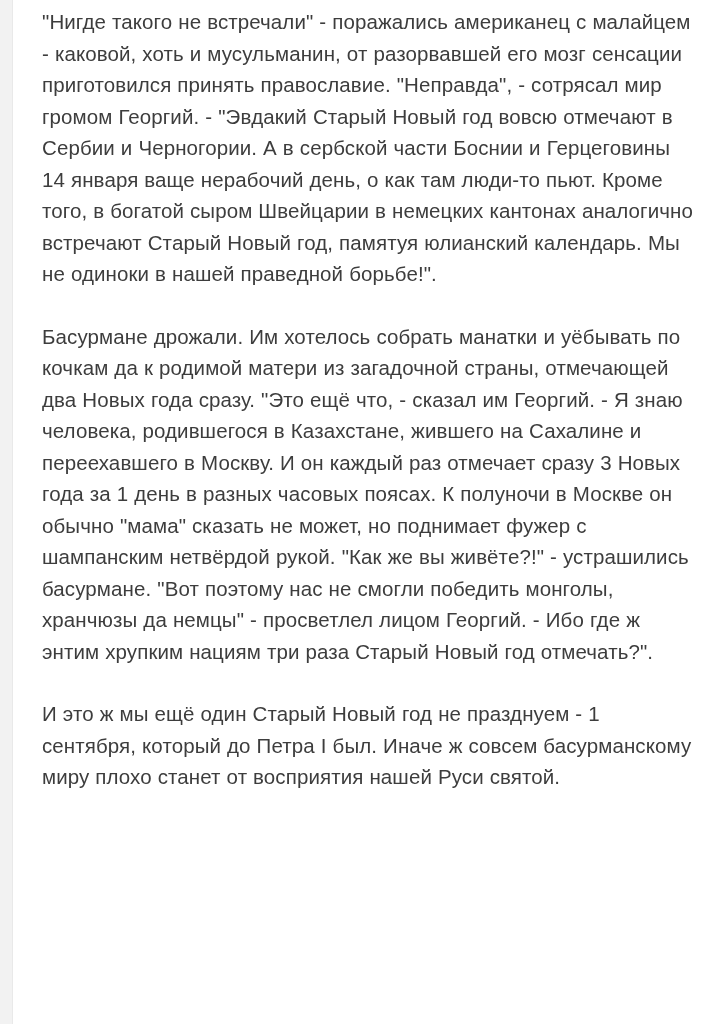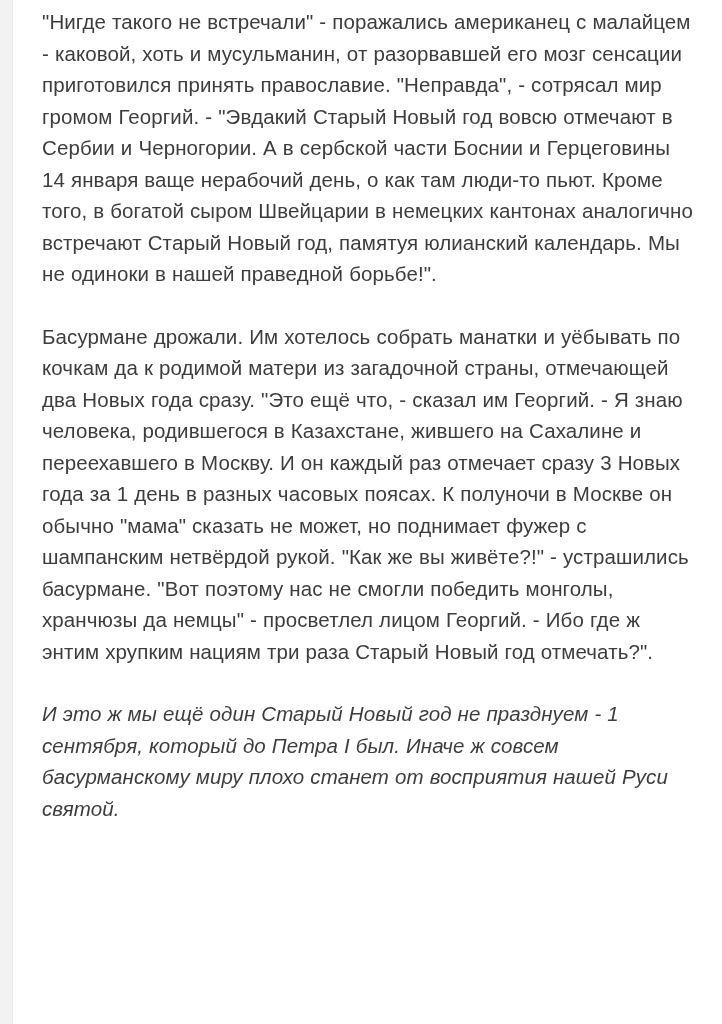--- a/index.html
+++ b/index.html
@@ -37,21 +37,20 @@
     font-size: 20.5px;
     line-height: 31.5px;
     color: #3d3d3d;
     margin: 0 0 31px 0;
     text-align: left;
     letter-spacing: 0.1px;
     word-spacing: 0.2px;
   }
   .para:last-child {
     margin-bottom: 16px;
-    font-style: italic;
   }
 </style>
 </head>
 <body>
 
 <div class="page">
   <div class="left-rail"></div>
   <div class="article">
     <p class="para">"Нигде такого не встречали" - поражались американец с малайцем - каковой, хоть и мусульманин, от разорвавшей его мозг сенсации приготовился принять православие. "Неправда", - сотрясал мир громом Георгий. - "Эвдакий Старый Новый год вовсю отмечают в Сербии и Черногории. А в сербской части Боснии и Герцеговины 14 января ваще нерабочий день, о как там люди-то пьют. Кроме того, в богатой сыром Швейцарии в немецких кантонах аналогично встречают Старый Новый год, памятуя юлианский календарь. Мы не одиноки в нашей праведной борьбе!".</p>
     <p class="para">Басурмане дрожали. Им хотелось собрать манатки и уёбывать по кочкам да к родимой матери из загадочной страны, отмечающей два Новых года сразу. "Это ещё что, - сказал им Георгий. - Я знаю человека, родившегося в Казахстане, жившего на Сахалине и переехавшего в Москву. И он каждый раз отмечает сразу 3 Новых года за 1 день в разных часовых поясах. К полуночи в Москве он обычно "мама" сказать не может, но поднимает фужер с шампанским нетвёрдой рукой. "Как же вы живёте?!" - устрашились басурмане. "Вот поэтому нас не смогли победить монголы, хранчюзы да немцы" - просветлел лицом Георгий. - Ибо где ж энтим хрупким нациям три раза Старый Новый год отмечать?".</p>

